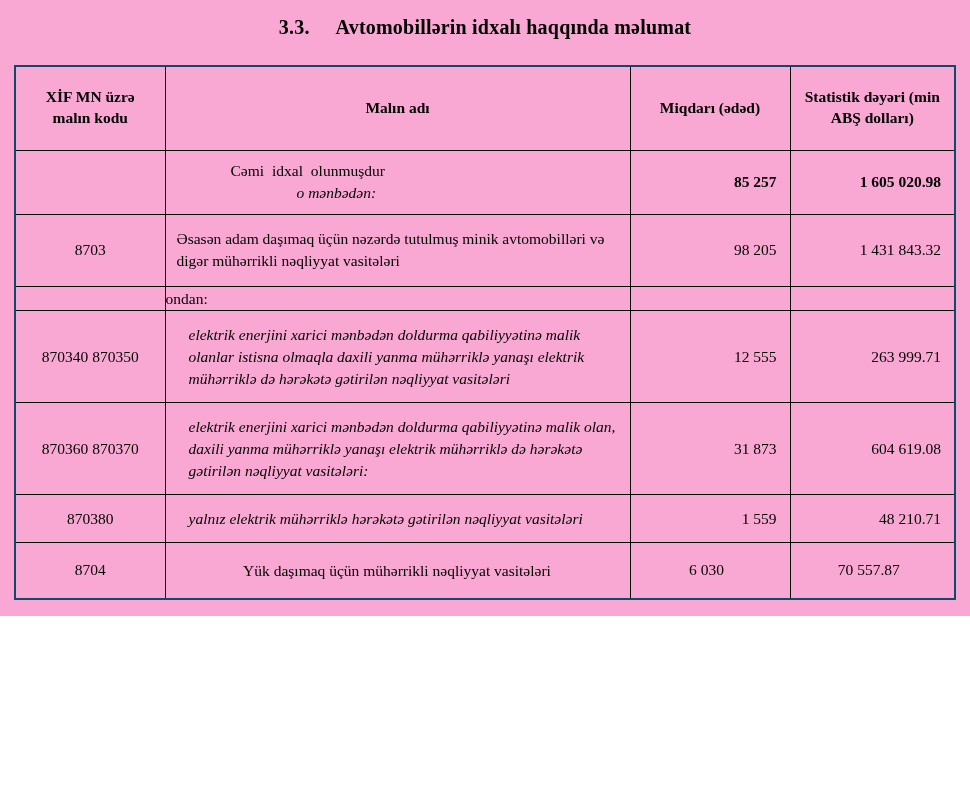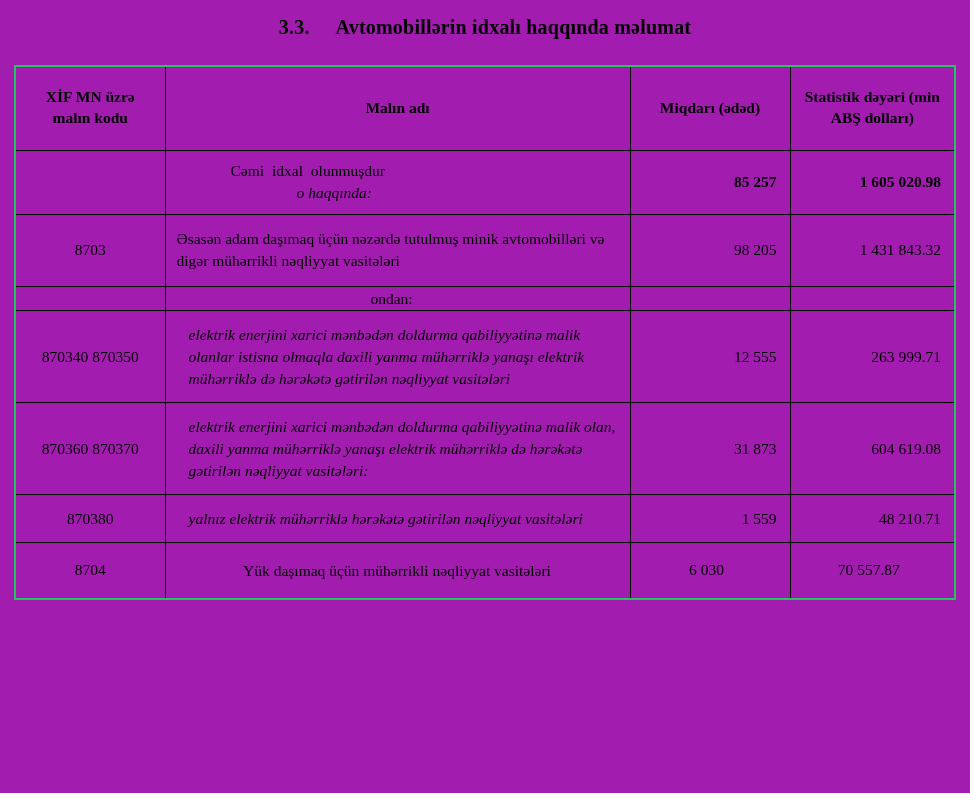--- a/index.html
+++ b/index.html
@@ -3,39 +3,39 @@
 <meta charset="utf-8">
 <style>
   * { margin: 0; padding: 0; box-sizing: border-box; }
   html, body {
     background: #ffffff;
     font-family: "Liberation Serif", "DejaVu Serif", serif;
     color: #000000;
   }
   .page {
     width: 970px;
-    height: 793px;
-    background: #a21caf;
+    height: 616px;
+    background: #f9a8d4;
     padding-top: 16px;
     margin: 0 auto;
   }
   .doc-title {
     text-align: center;
     font-weight: bold;
     font-size: 20px;
     margin-bottom: 26px;
     letter-spacing: 0.2px;
   }
   .doc-title .num { margin-right: 26px; }
   table.import-table {
     width: 940px;
     margin: 0 auto;
     border-collapse: collapse;
     table-layout: fixed;
-    border: 2px solid #22c55e;
+    border: 2px solid #0c4a6e;
     font-size: 15.5px;
   }
   .import-table col.c-code  { width: 150px; }
   .import-table col.c-name  { width: 465px; }
   .import-table col.c-qty   { width: 160px; }
   .import-table col.c-value { width: 165px; }
   .import-table th, .import-table td {
     border: 1px solid #000;
     vertical-align: middle;
     padding: 4px 6px;
@@ -54,21 +54,21 @@
 
   tr.row-total td { height: 64px; }
   tr.row-total td.qty, tr.row-total td.val { font-weight: bold; }
   .total-line { display: block; font-weight: normal; padding-left: 54px; word-spacing: 4px; }
   .total-sub  { display: block; font-style: italic; padding-left: 120px; }
 
   tr.row-8702 td { height: 92px; }
   tr.row-8703 td { height: 72px; }
 
   tr.row-ondan td { height: 24px; padding-top: 1px; padding-bottom: 1px; }
-  tr.row-ondan td.name { text-align: center; padding-left: 0; }
+  tr.row-ondan td.name { padding-left: 0; }
 
   tr.row-sub td.name { font-style: italic; padding-left: 23px; line-height: 1.42; }
   tr.row-870340 td { height: 92px; }
   tr.row-870360 td { height: 92px; }
   tr.row-870380 td { height: 48px; }
   tr.row-8704 td { height: 56px; text-align: center; }
   tr.row-8705 td { height: 76px; }
 </style>
 </head>
 <body>
@@ -92,21 +92,21 @@
         <th>Malın adı</th>
         <th>Miqdarı (ədəd)</th>
         <th>Statistik dəyəri (min ABŞ dolları)</th>
       </tr>
     </thead>
     <tbody>
       <tr class="row-total">
         <td class="code"></td>
         <td class="name">
           <span class="total-line">Cəmi idxal olunmuşdur</span>
-          <span class="total-sub">o haqqında:</span>
+          <span class="total-sub">o mənbədən:</span>
         </td>
         <td class="qty">85 257</td>
         <td class="val">1 605 020.98</td>
       </tr>
 
 
       <tr class="row-8703">
         <td class="code">8703</td>
         <td class="name">Əsasən adam daşımaq üçün nəzərdə tutulmuş minik avtomobilləri və digər mühərrikli nəqliyyat vasitələri</td>
         <td class="qty">98 205</td>

